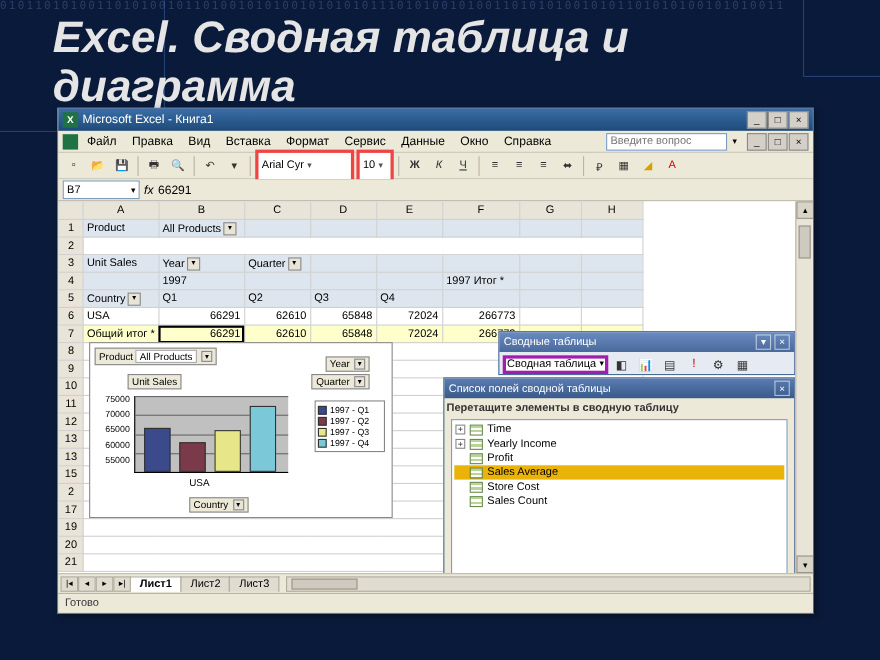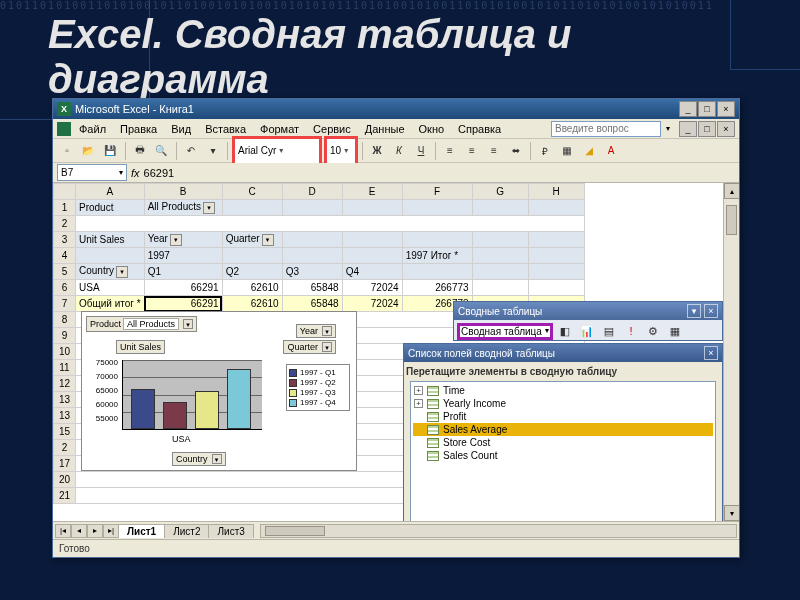--- a/index.html
+++ b/index.html
@@ -368,20 +368,24 @@
           </tr>
       <tr>
             <th class="rowhead">2</th>
             <td colspan="8"></td>
           </tr>
       <tr>
             <th class="rowhead">17</th>
             <td colspan="8"></td>
           </tr>
       <tr>
+            <th class="rowhead">19</th>
+            <td colspan="8"></td>
+          </tr>
+      <tr>
             <th class="rowhead">20</th>
             <td colspan="8"></td>
           </tr>
       <tr>
             <th class="rowhead">21</th>
             <td colspan="8"></td>
           </tr>
 
     </tbody>
       </table>

